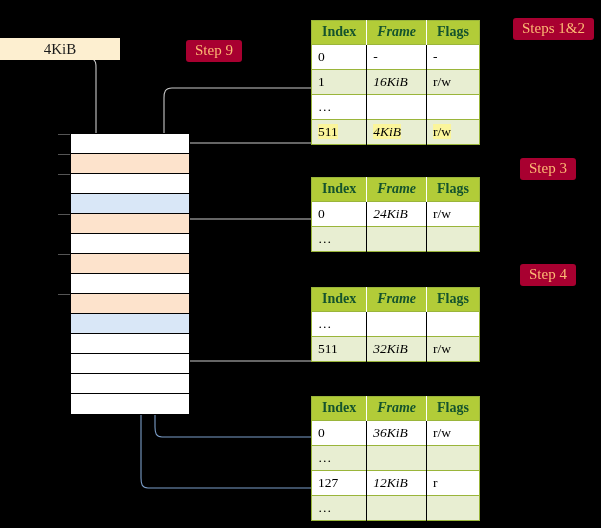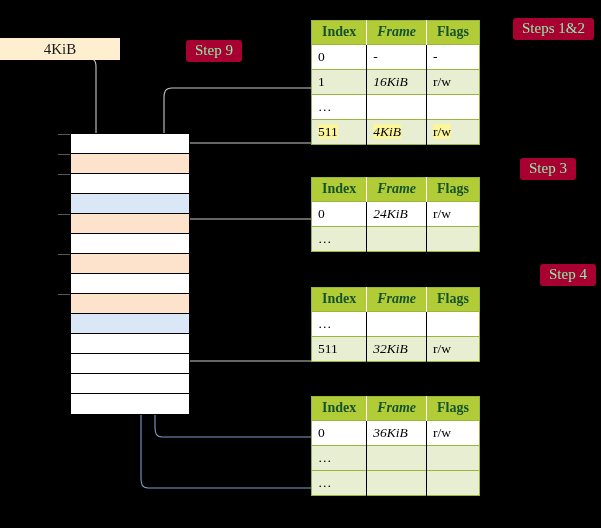--- a/index.html
+++ b/index.html
@@ -13,21 +13,21 @@
     height: 528px;
     background: #000000;
     overflow: hidden;
     font-family: "Liberation Serif", "DejaVu Serif", serif;
   }
 
   
   .step-badge {
     position: absolute;
     background: #a80030;
-    color: #86efac;
+    color: #fdba74;
     font-family: "Liberation Serif", "DejaVu Serif", serif;
     font-size: 15px;
     line-height: 19px;
     padding: 1px 9px 2px 9px;
     border-radius: 3px;
     white-space: nowrap;
     box-shadow: 0 1px 0 rgba(0,0,0,.4);
   }
 
   
@@ -165,21 +165,21 @@
       <div class="mem-row" style="height: 20px; background: rgb(255, 255, 255); position: relative;"></div>
       <div class="mem-row" style="height: 20px; background: rgb(255, 255, 255); position: relative;"></div>
       <div class="mem-row" style="height: 20px; background: rgb(255, 255, 255); position: relative;"></div>
       <div class="mem-row" style="height: 20px; background: rgb(255, 255, 255); position: relative;"></div>
     </div>
 
   <div id="badges">
       <div class="step-badge" style="left: 186px; top: 40px; background: rgb(168, 0, 48);">Step 9</div>
       <div class="step-badge" style="left: 513px; top: 18px; background: rgb(168, 0, 48);">Steps 1&amp;2</div>
       <div class="step-badge" style="left: 520px; top: 158px; background: rgb(168, 0, 48);">Step 3</div>
-      <div class="step-badge" style="left: 540px; top: 264px; background: rgb(168, 0, 48);">Step 4</div>
+      <div class="step-badge" style="left: 520px; top: 264px; background: rgb(168, 0, 48);">Step 4</div>
     </div>
 
   <div id="tables">
       <table class="pt" style="left: 311px; top: 20px; width: 169px;">
         <thead>
           <tr>
             <th class="col-index">Index</th>
             <th class="col-frame">Frame</th>
             <th class="col-flags">Flags</th>
           </tr>
@@ -261,20 +261,25 @@
           <tr class="plain">
             <td class="col-index">0</td>
             <td class="col-frame">36KiB</td>
             <td class="col-flags">r/w</td>
           </tr>
           <tr class="alt">
             <td class="col-index">…</td>
             <td class="col-frame"></td>
             <td class="col-flags"></td>
           </tr>
+          <tr class="plain">
+            <td class="col-index">127</td>
+            <td class="col-frame">12KiB</td>
+            <td class="col-flags">r</td>
+          </tr>
           <tr class="alt">
             <td class="col-index">…</td>
             <td class="col-frame"></td>
             <td class="col-flags"></td>
           </tr>
         </tbody>
       </table>
     </div>
 
 </div>

